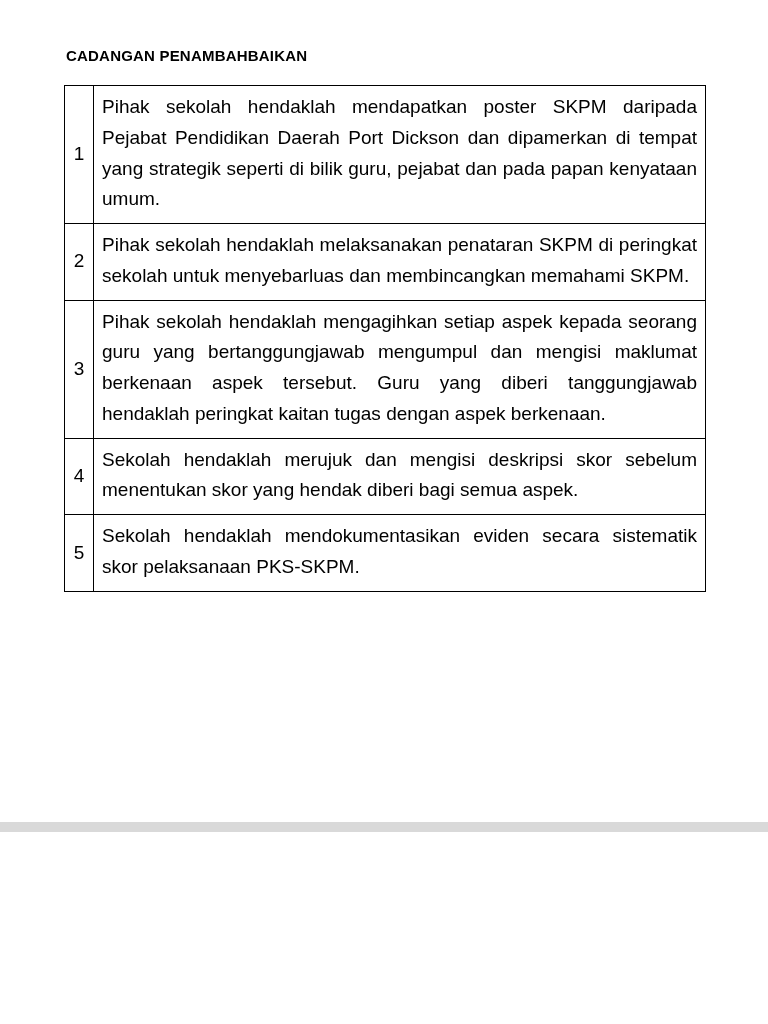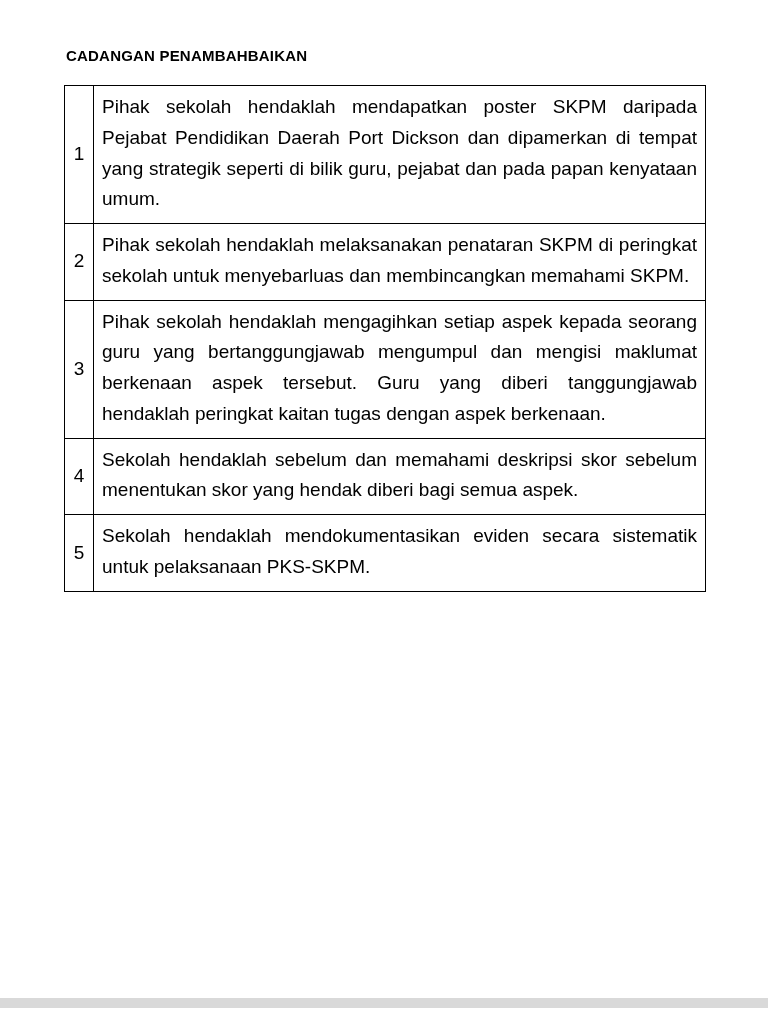--- a/index.html
+++ b/index.html
@@ -3,21 +3,21 @@
 <meta charset="utf-8">
 <style>
   html, body {
     margin: 0;
     padding: 0;
     background: #ffffff;
   }
   .page {
     position: relative;
     width: 768px;
-    height: 1008px;
+    height: 832px;
     background: #ffffff;
     font-family: "Liberation Sans", sans-serif;
     color: #000000;
     overflow: hidden;
   }
   .doc-title {
     position: absolute;
     left: 66px;
     top: 47px;
     font-size: 15px;
@@ -78,24 +78,24 @@
       <tr class="row-2">
         <td class="cell-num">2</td>
         <td class="cell-text">Pihak sekolah hendaklah melaksanakan penataran SKPM di peringkat sekolah untuk menyebarluas dan membincangkan memahami SKPM.</td>
       </tr>
       <tr class="row-3">
         <td class="cell-num">3</td>
         <td class="cell-text">Pihak sekolah hendaklah mengagihkan setiap aspek kepada seorang guru yang bertanggungjawab mengumpul dan mengisi maklumat berkenaan aspek tersebut. Guru yang diberi tanggungjawab hendaklah peringkat kaitan tugas dengan aspek berkenaan.</td>
       </tr>
       <tr class="row-4">
         <td class="cell-num">4</td>
-        <td class="cell-text">Sekolah hendaklah sebelum dan memahami deskripsi skor sebelum menentukan skor yang hendak diberi bagi semua aspek.</td>
+        <td class="cell-text">Sekolah hendaklah merujuk dan mengisi deskripsi skor sebelum menentukan skor yang hendak diberi bagi semua aspek.</td>
       </tr>
       <tr class="row-5">
         <td class="cell-num">5</td>
-        <td class="cell-text">Sekolah hendaklah mendokumentasikan eviden secara sistematik untuk pelaksanaan PKS-SKPM.</td>
+        <td class="cell-text">Sekolah hendaklah mendokumentasikan eviden secara sistematik skor pelaksanaan PKS-SKPM.</td>
       </tr>
     </tbody>
   </table>
 
   <div class="page-edge"></div>
 
 </div>
 
 </body></html>

